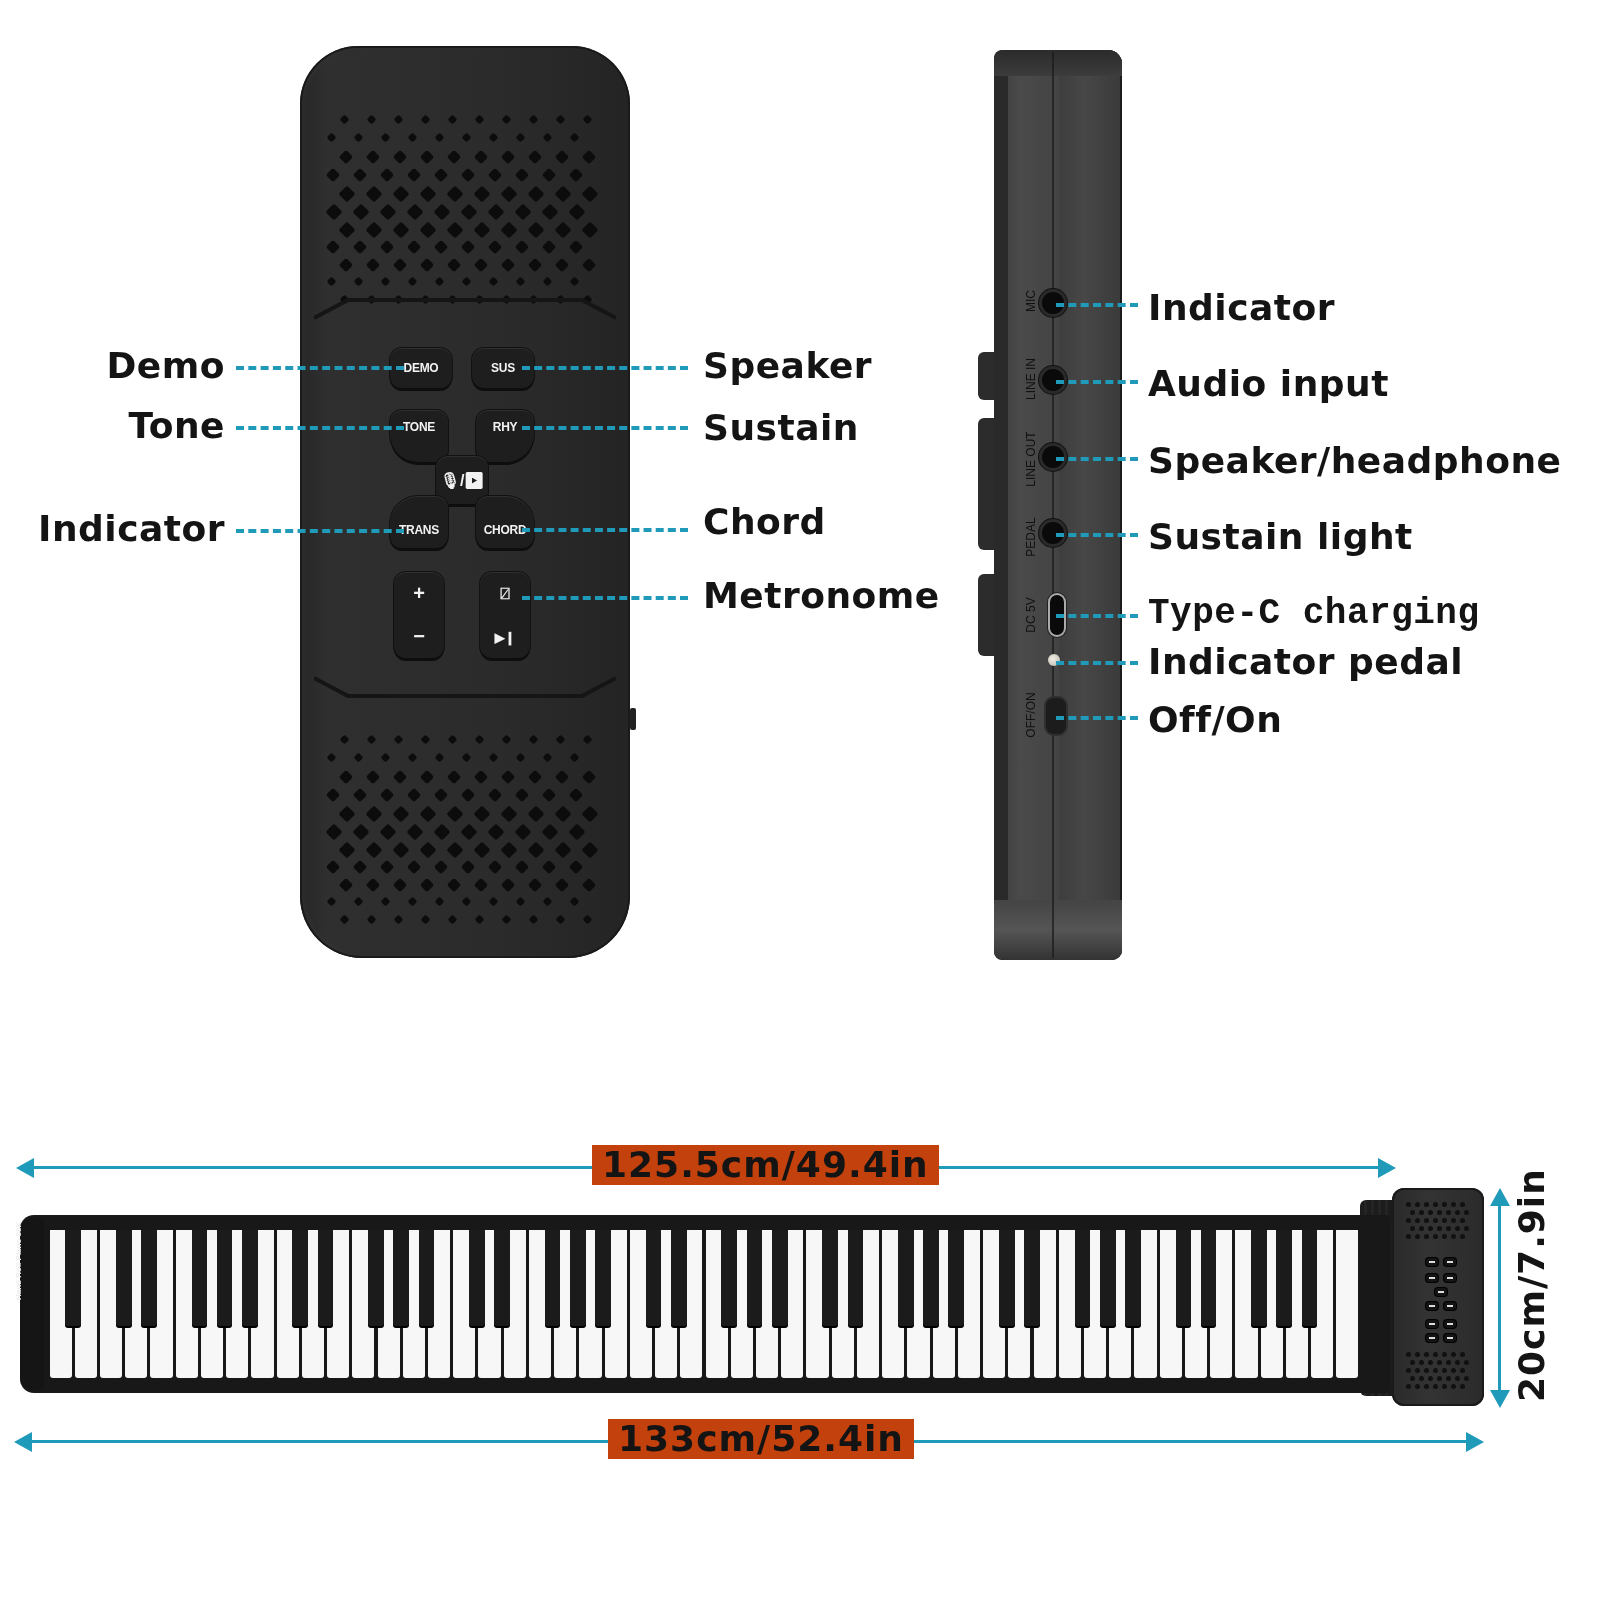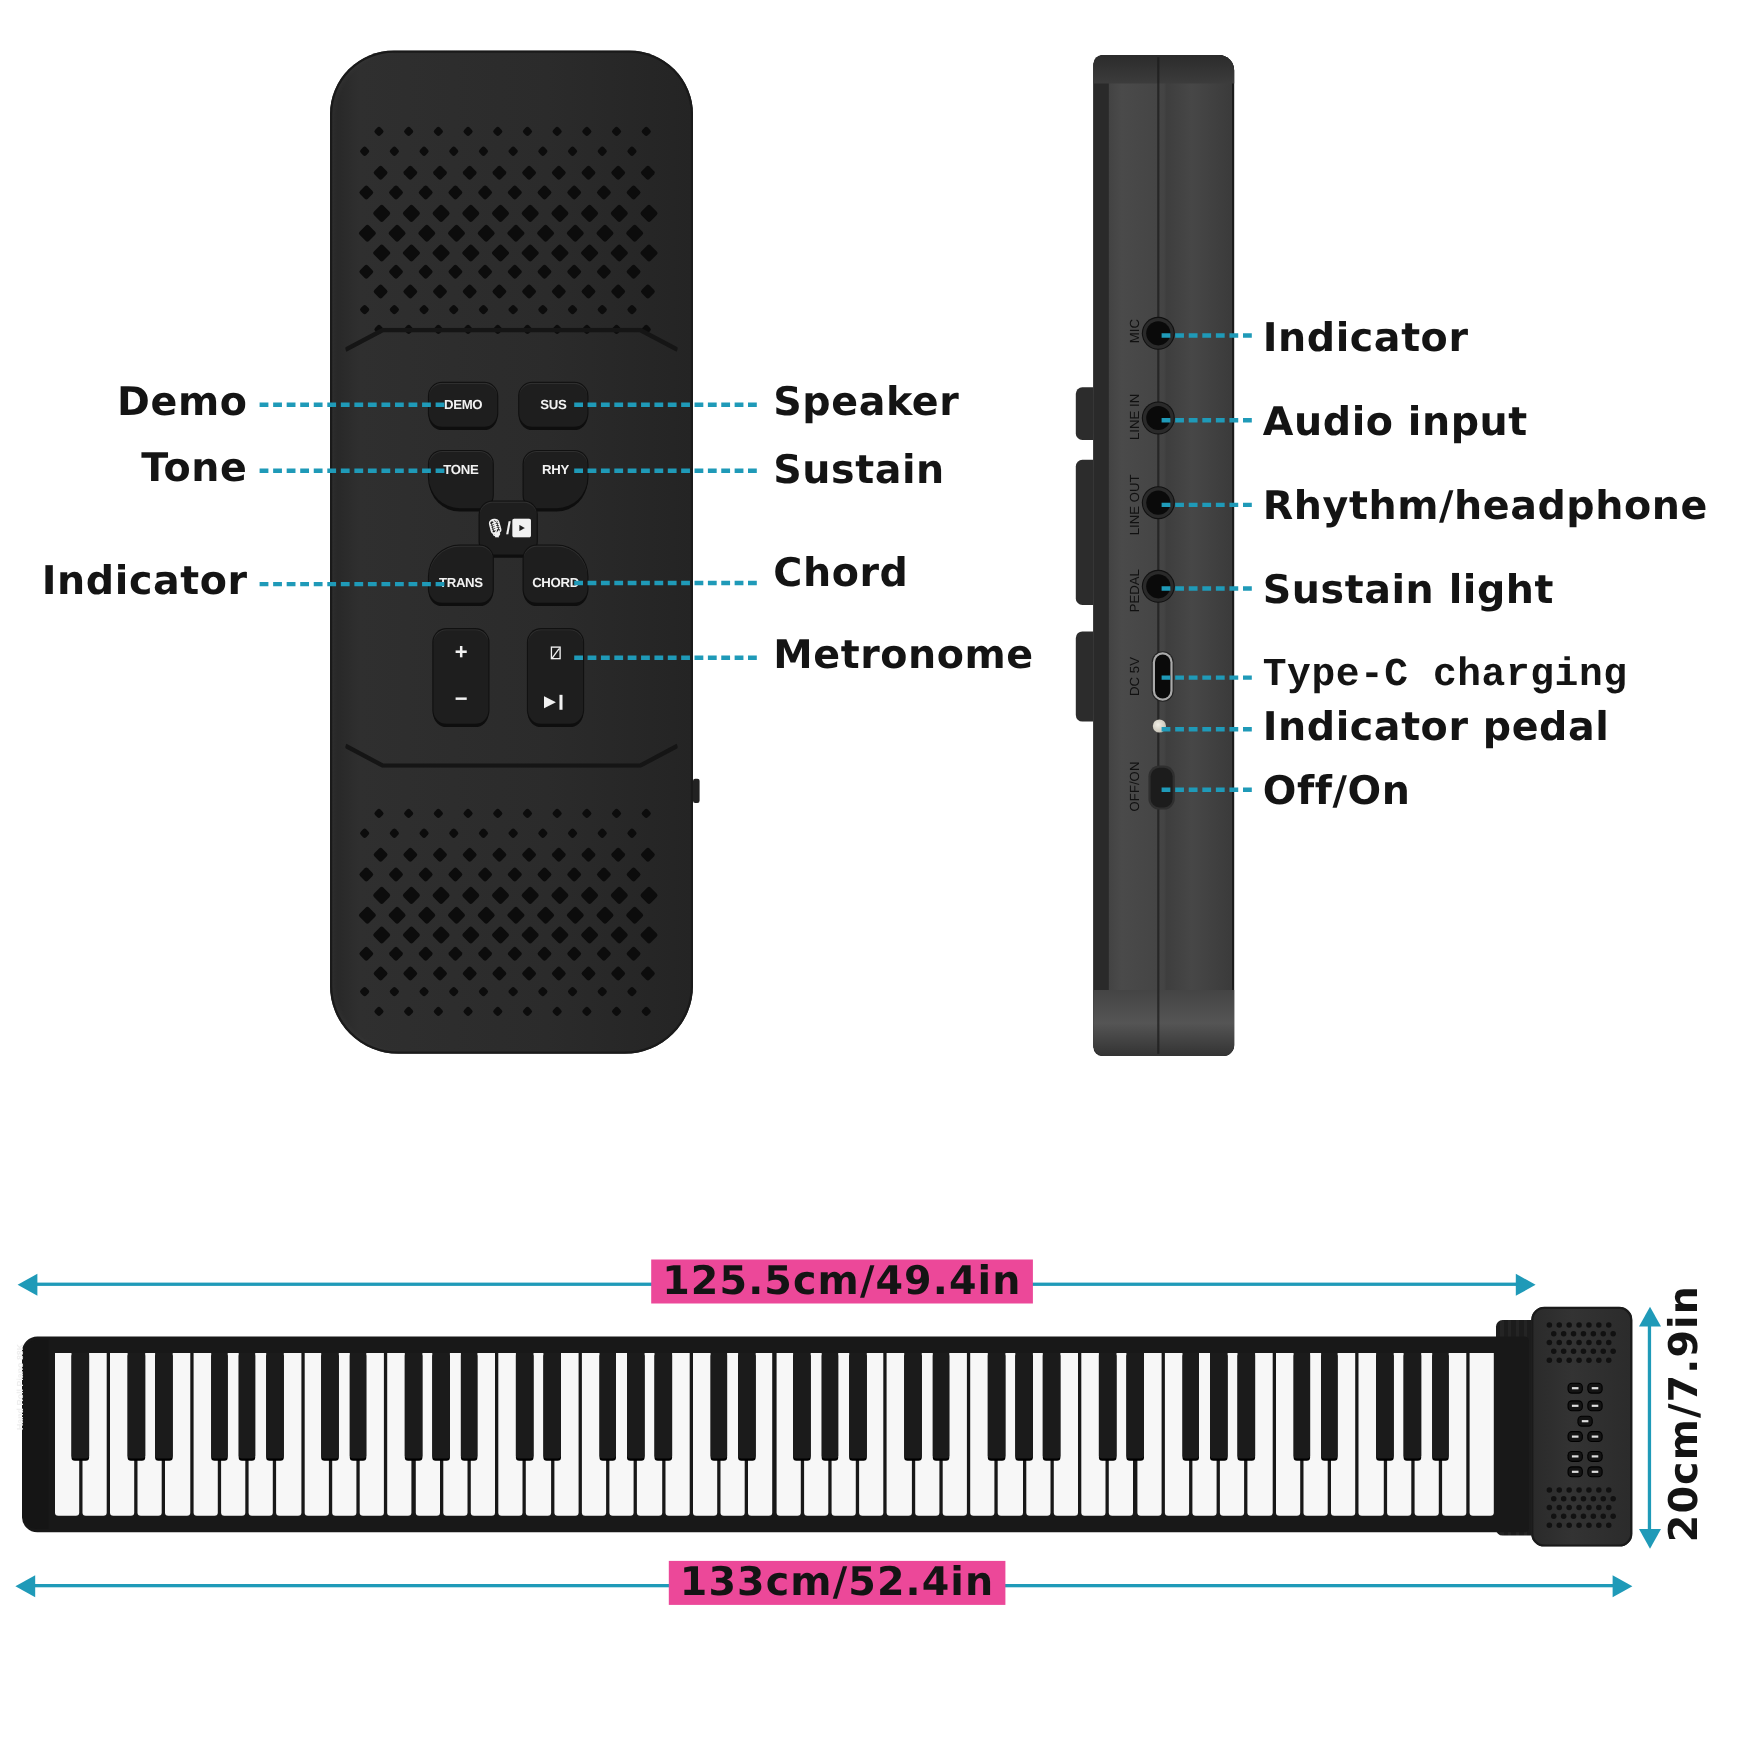--- a/index.html
+++ b/index.html
@@ -39,21 +39,21 @@
   .mgr{position:absolute;width:9px;height:9px;border-radius:50%;background:#111;}
   .mbtn{position:absolute;width:12px;height:8px;background:#141414;border-radius:3px;box-shadow:0 0 0 1px #000;}
   .mbtn i{position:absolute;left:3px;top:3px;width:6px;height:2px;background:#ddd;}
   
   .hline{position:absolute;height:3px;background:#1f9ab8;}
   .vline{position:absolute;width:3px;background:#1f9ab8;}
   .arr-l{position:absolute;width:0;height:0;border-top:10px solid transparent;border-bottom:10px solid transparent;border-right:18px solid #1f9ab8;}
   .arr-r{position:absolute;width:0;height:0;border-top:10px solid transparent;border-bottom:10px solid transparent;border-left:18px solid #1f9ab8;}
   .arr-u{position:absolute;width:0;height:0;border-left:10px solid transparent;border-right:10px solid transparent;border-bottom:18px solid #1f9ab8;}
   .arr-d{position:absolute;width:0;height:0;border-left:10px solid transparent;border-right:10px solid transparent;border-top:18px solid #1f9ab8;}
-  .dim{position:absolute;font-size:36px;font-weight:bold;color:#141414;white-space:nowrap;background:#ec4899;padding:0 10px;line-height:40px;letter-spacing:1px;}
+  .dim{position:absolute;font-size:36px;font-weight:bold;color:#141414;white-space:nowrap;background:#c2410c;padding:0 10px;line-height:40px;letter-spacing:1px;}
   .dim-v{position:absolute;font-size:36px;font-weight:bold;color:#141414;white-space:nowrap;transform:rotate(-90deg);transform-origin:left top;line-height:40px;letter-spacing:1px;}
 </style>
 </head>
 <body>
 
 <div class="front">
   <div class="grille" id="grille-top" style="top:70px;height:200px;">
       <div class="hole" style="width: 7px; height: 7px; left: 13px; top: 0px;"></div>
       <div class="hole" style="width: 7px; height: 7px; left: 40px; top: 0px;"></div>
       <div class="hole" style="width: 7px; height: 7px; left: 67px; top: 0px;"></div>
@@ -353,21 +353,21 @@
 <div class="usbc" style="left:1050px;top:595px;"></div>
 <div class="led" style="left:1048px;top:654px;"></div>
 <div class="port-label" style="left:996px;top:708px;width:70px;">OFF/ON</div>
 <div class="switch" style="left:1046px;top:698px;"></div>
 
 <div class="dash" style="left:1056px;top:303px;width:82px;"></div>
 <div class="label" style="left:1148px;top:288px;">Indicator</div>
 <div class="dash" style="left:1056px;top:380px;width:82px;"></div>
 <div class="label" style="left:1148px;top:364px;">Audio input</div>
 <div class="dash" style="left:1056px;top:457px;width:82px;"></div>
-<div class="label" style="left:1148px;top:441px;">Rhythm/headphone</div>
+<div class="label" style="left:1148px;top:441px;">Speaker/headphone</div>
 <div class="dash" style="left:1056px;top:533px;width:82px;"></div>
 <div class="label" style="left:1148px;top:517px;">Sustain light</div>
 <div class="dash" style="left:1056px;top:614px;width:82px;"></div>
 <div class="label" style="left:1148px;top:594px;font-family:Liberation Mono, monospace;">Type-C charging</div>
 <div class="dash" style="left:1056px;top:661px;width:82px;"></div>
 <div class="label" style="left:1148px;top:642px;">Indicator pedal</div>
 <div class="dash" style="left:1056px;top:716px;width:82px;"></div>
 <div class="label" style="left:1148px;top:700px;">Off/On</div>
 
 <div class="hline" style="left:30px;top:1166px;width:1350px;"></div>

